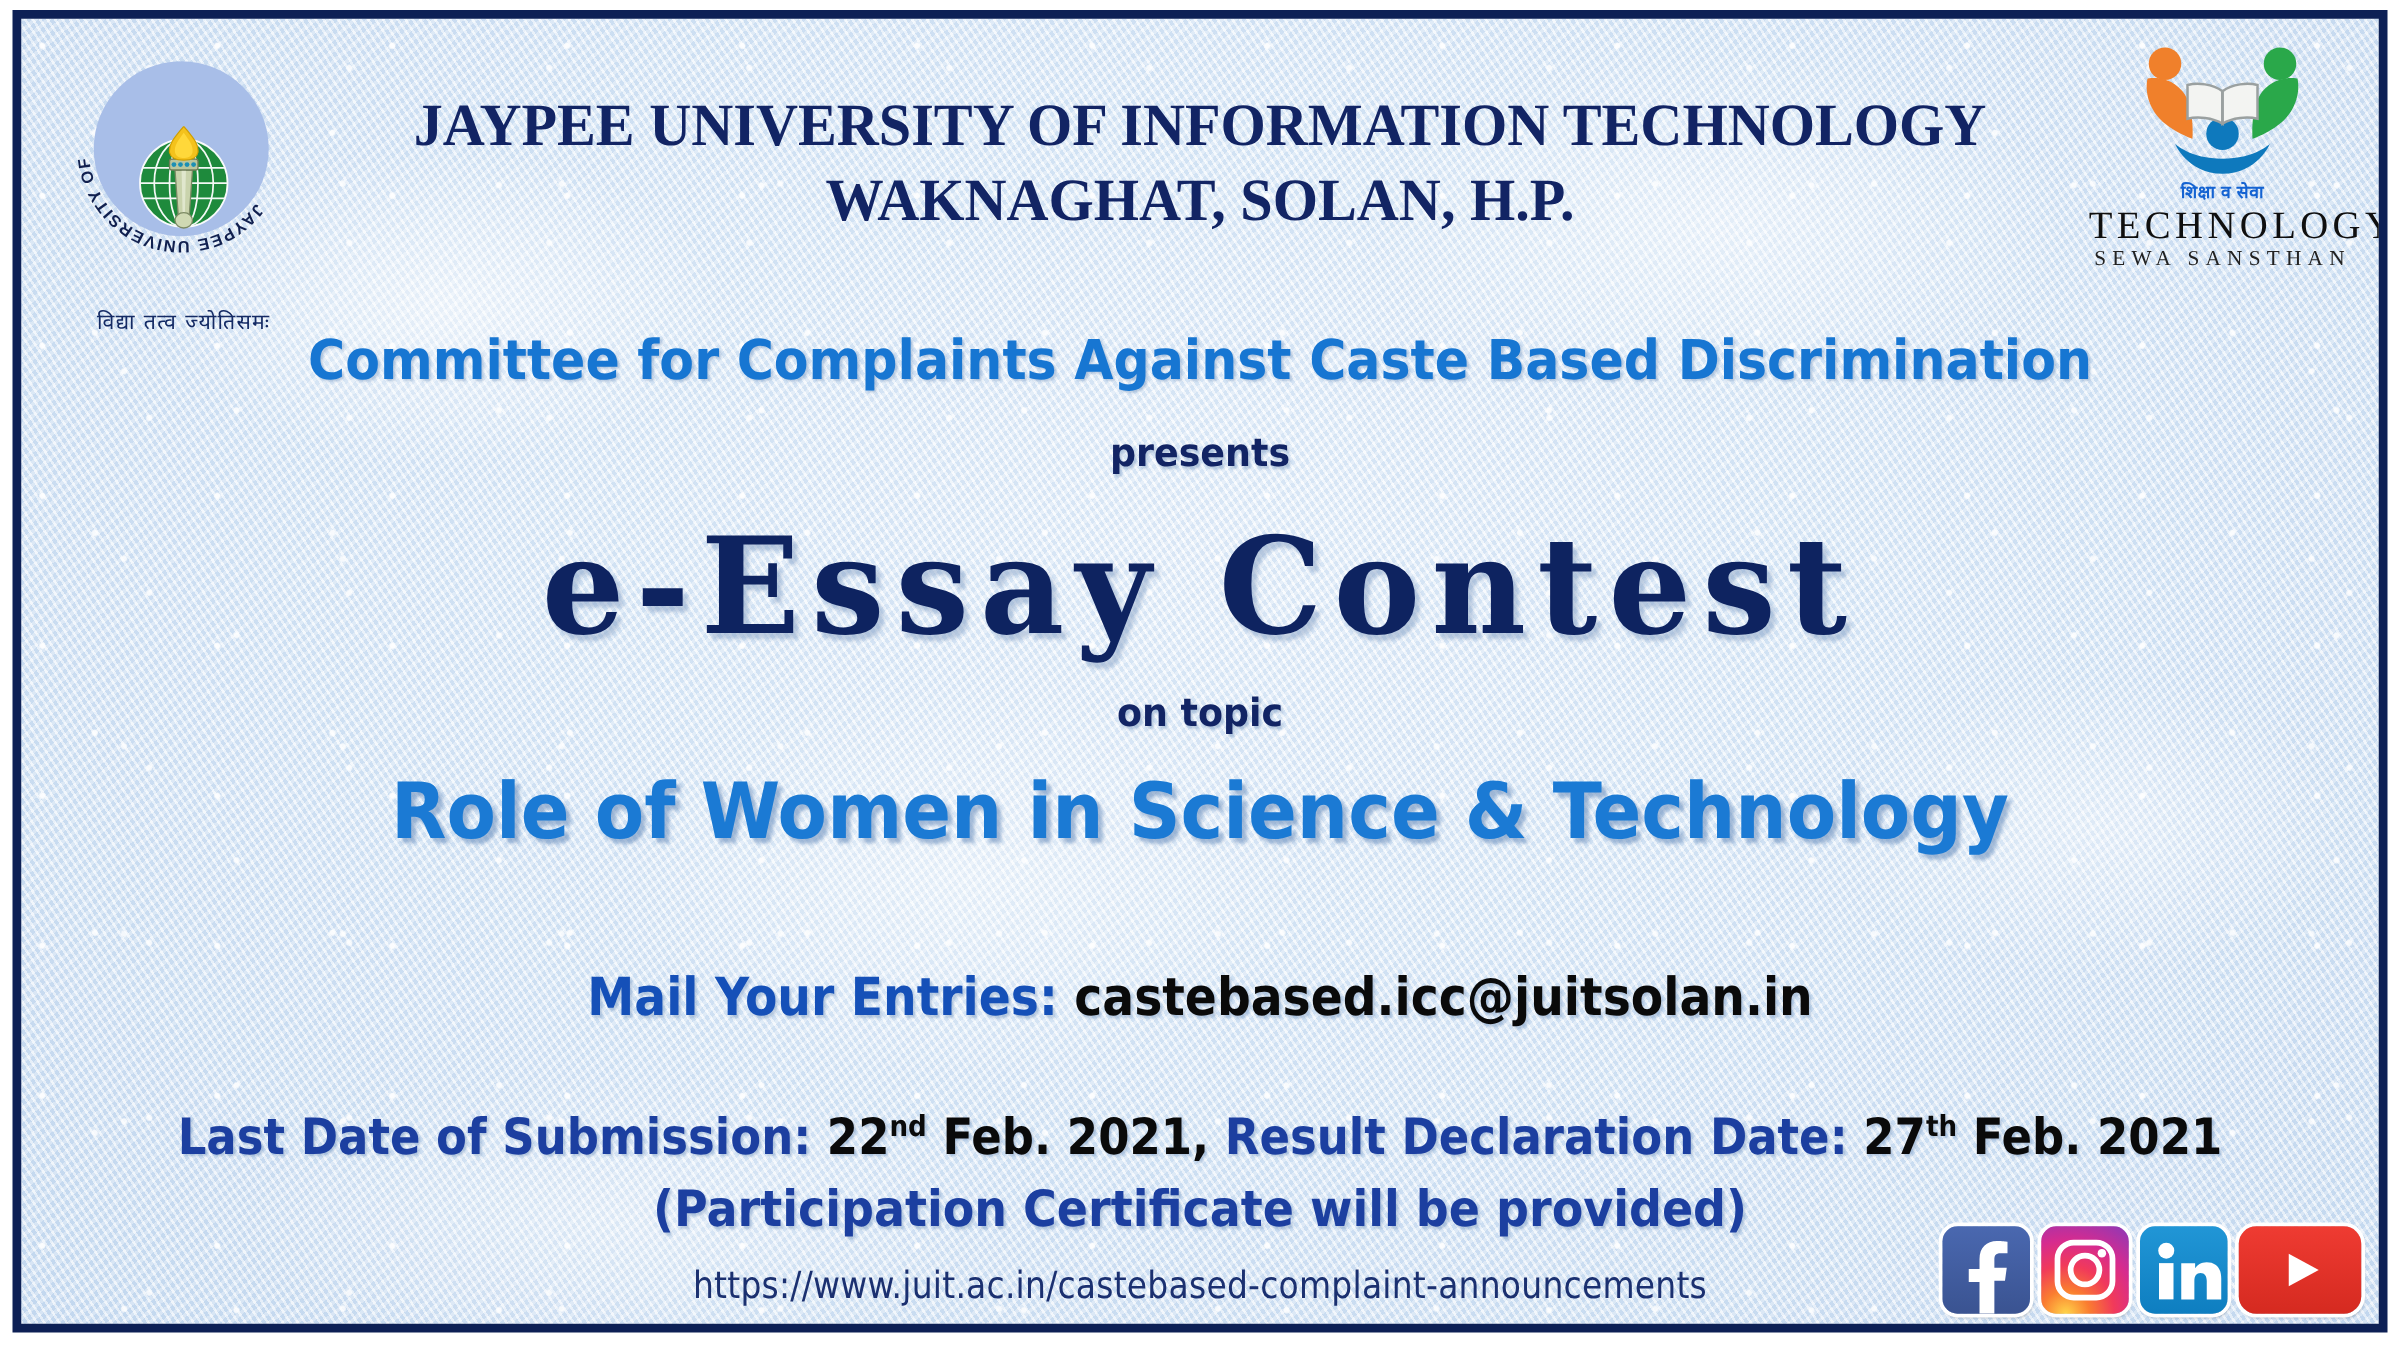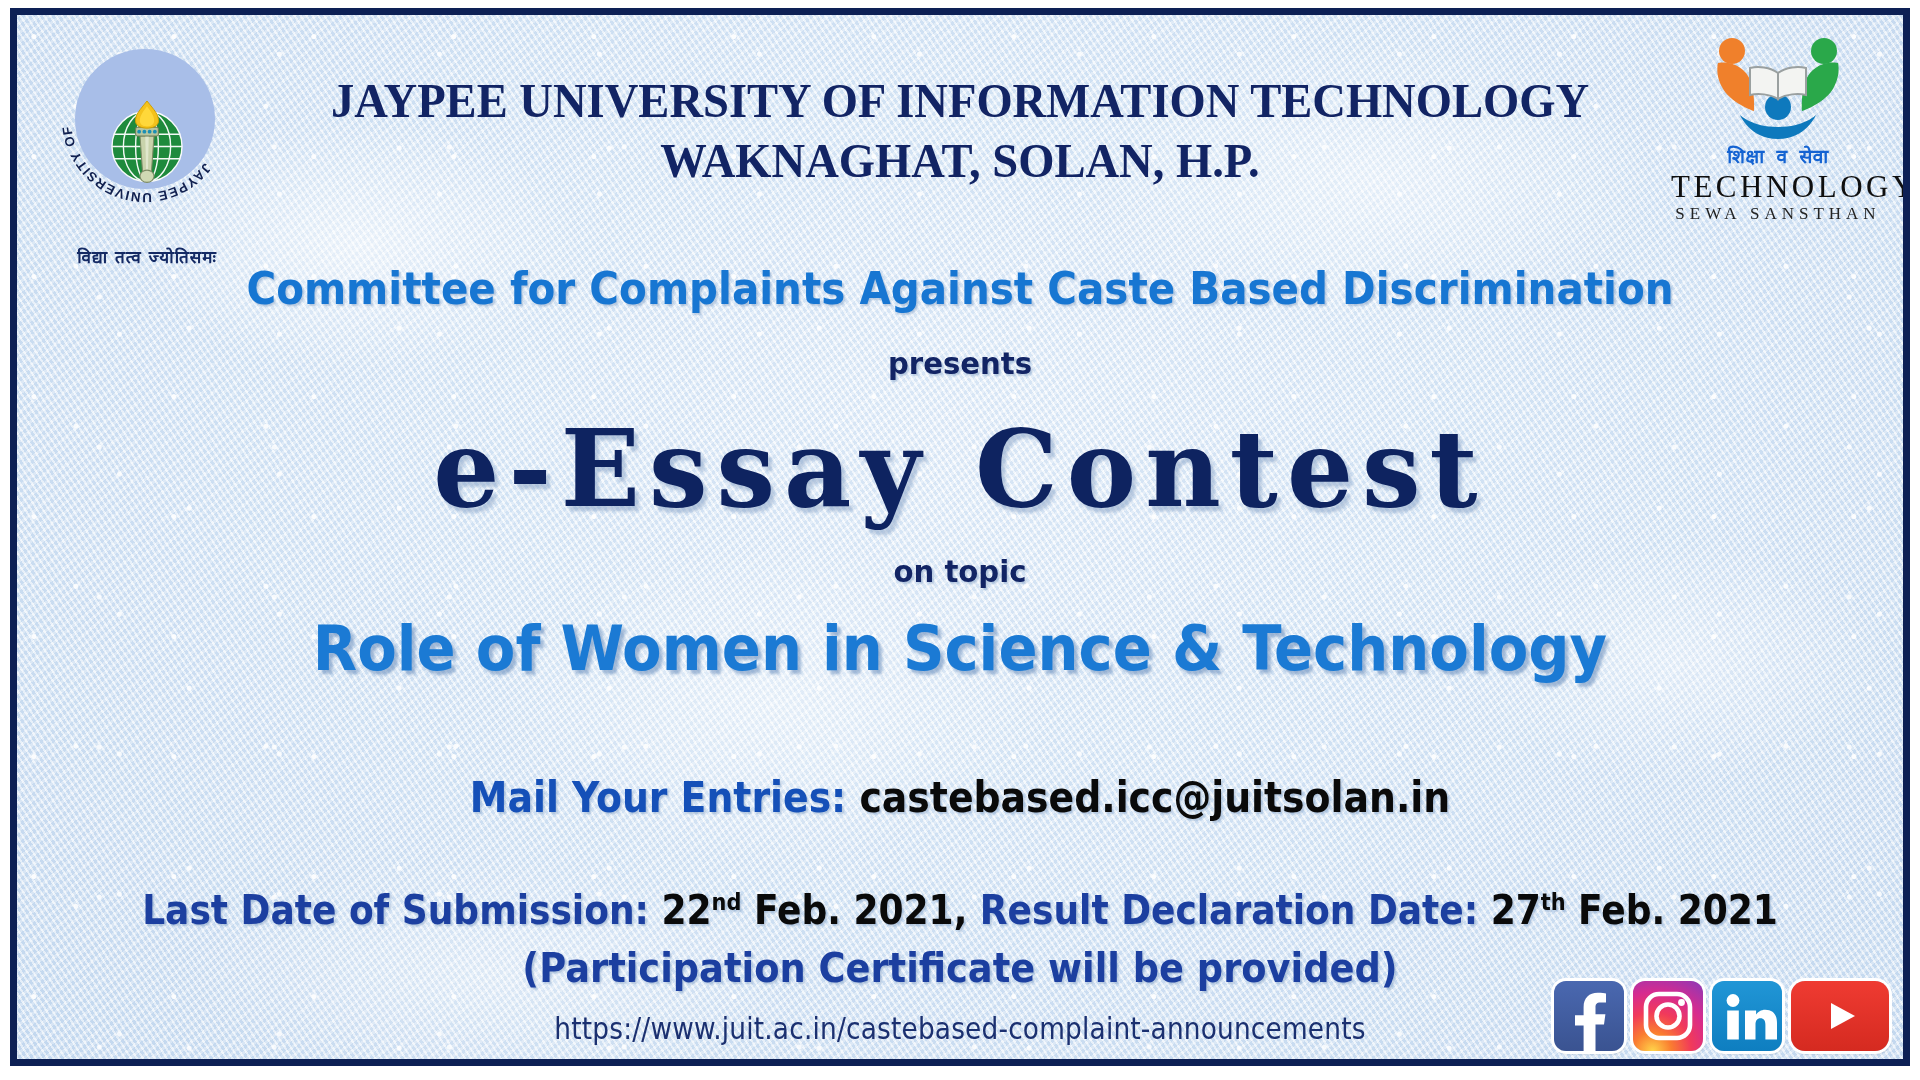--- a/index.html
+++ b/index.html
@@ -84,36 +84,36 @@
     line-height: 52px;
     color: #1463d2;
     letter-spacing: -1px;
   }
   .juit-sanskrit {
     position: absolute; left: 18px; top: 222px;
     width: 180px;
     text-align: center;
     font-family: "DejaVu Sans", sans-serif;
     font-size: 17px;
-    font-weight: 700;
+    font-weight: 400;
     color: #142a64;
     letter-spacing: 1px;
   }
 
   
   .jp-logo {
     position: absolute;
     right: 18px; top: 14px;
     width: 214px; height: 205px;
     text-align: center;
   }
   .jp-mark { width: 156px; height: 118px; margin: 0 auto; display: block; }
   .jp-hindi {
-    font-family: Liberation Mono, monospace;
-    font-size: 19px; font-weight: 700;
+    font-family: Liberation Sans, sans-serif;
+    font-size: 14px; font-weight: 700;
     color: #1463d2;
     margin-top: -4px;
     letter-spacing: .5px;
   }
   .jp-name {
     font-family: "Liberation Serif", serif;
     font-size: 31px;
     color: #0f0f0f;
     letter-spacing: 3.5px;
     margin-top: 2px;

